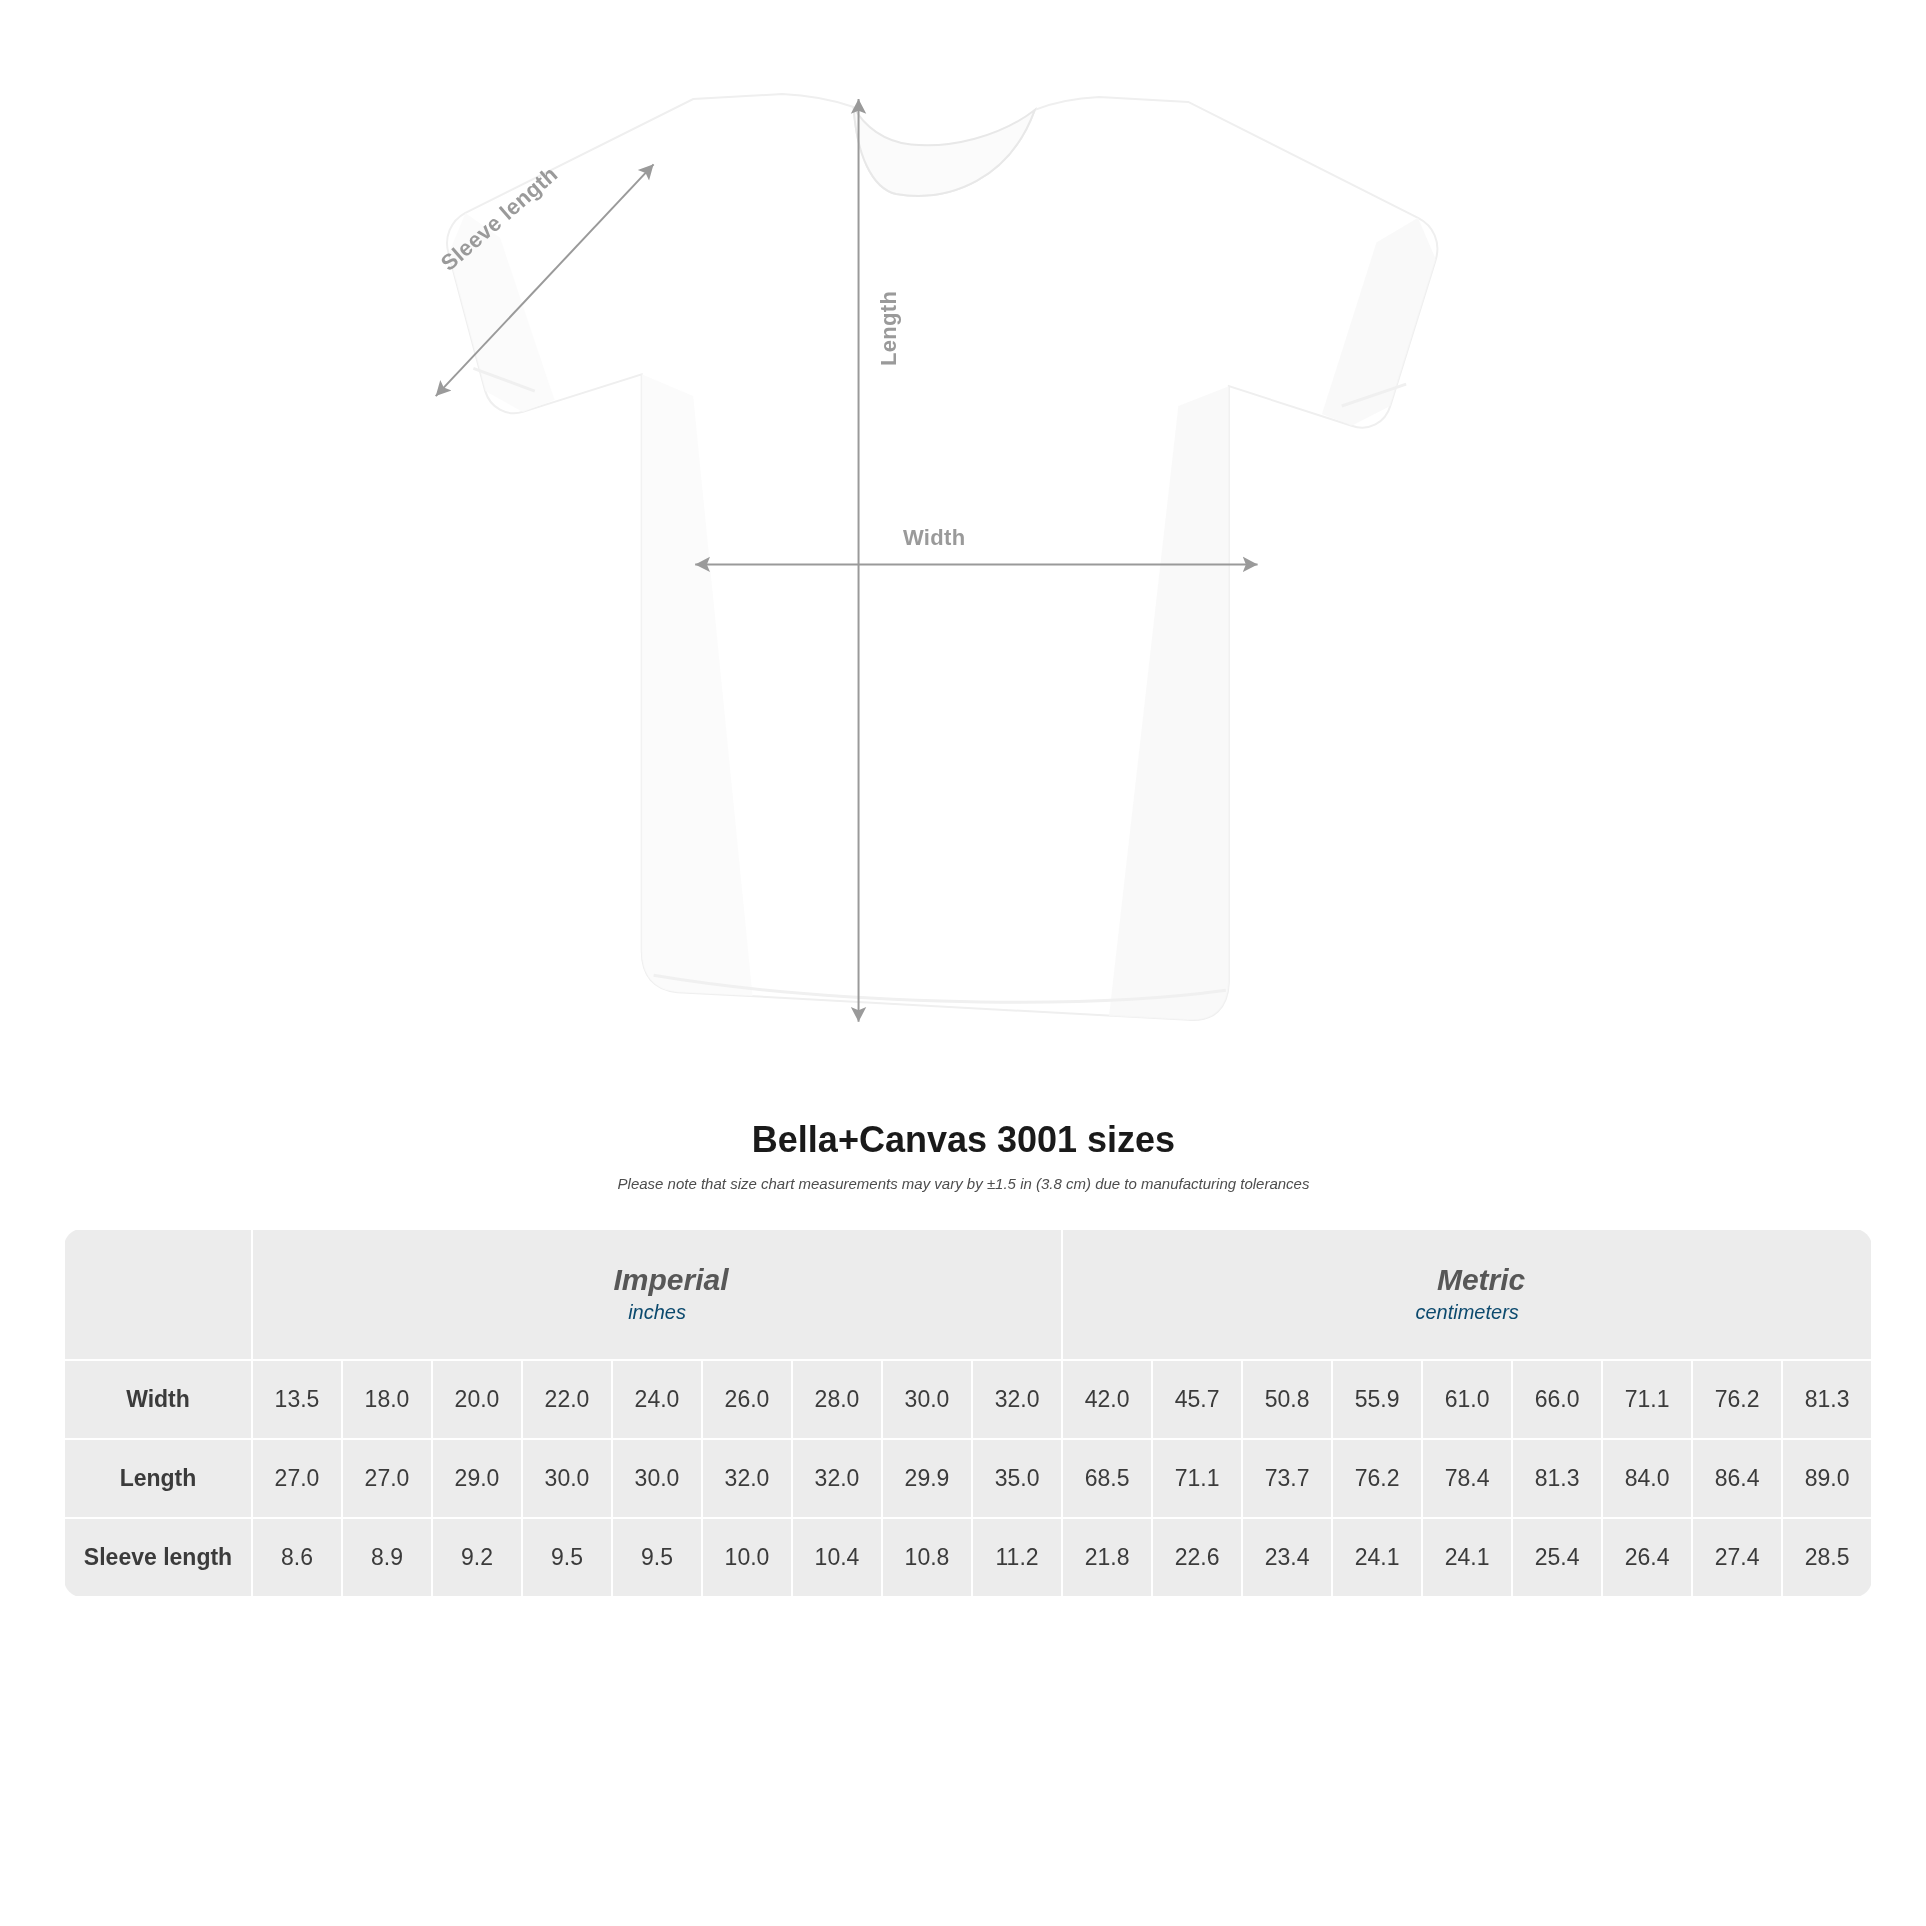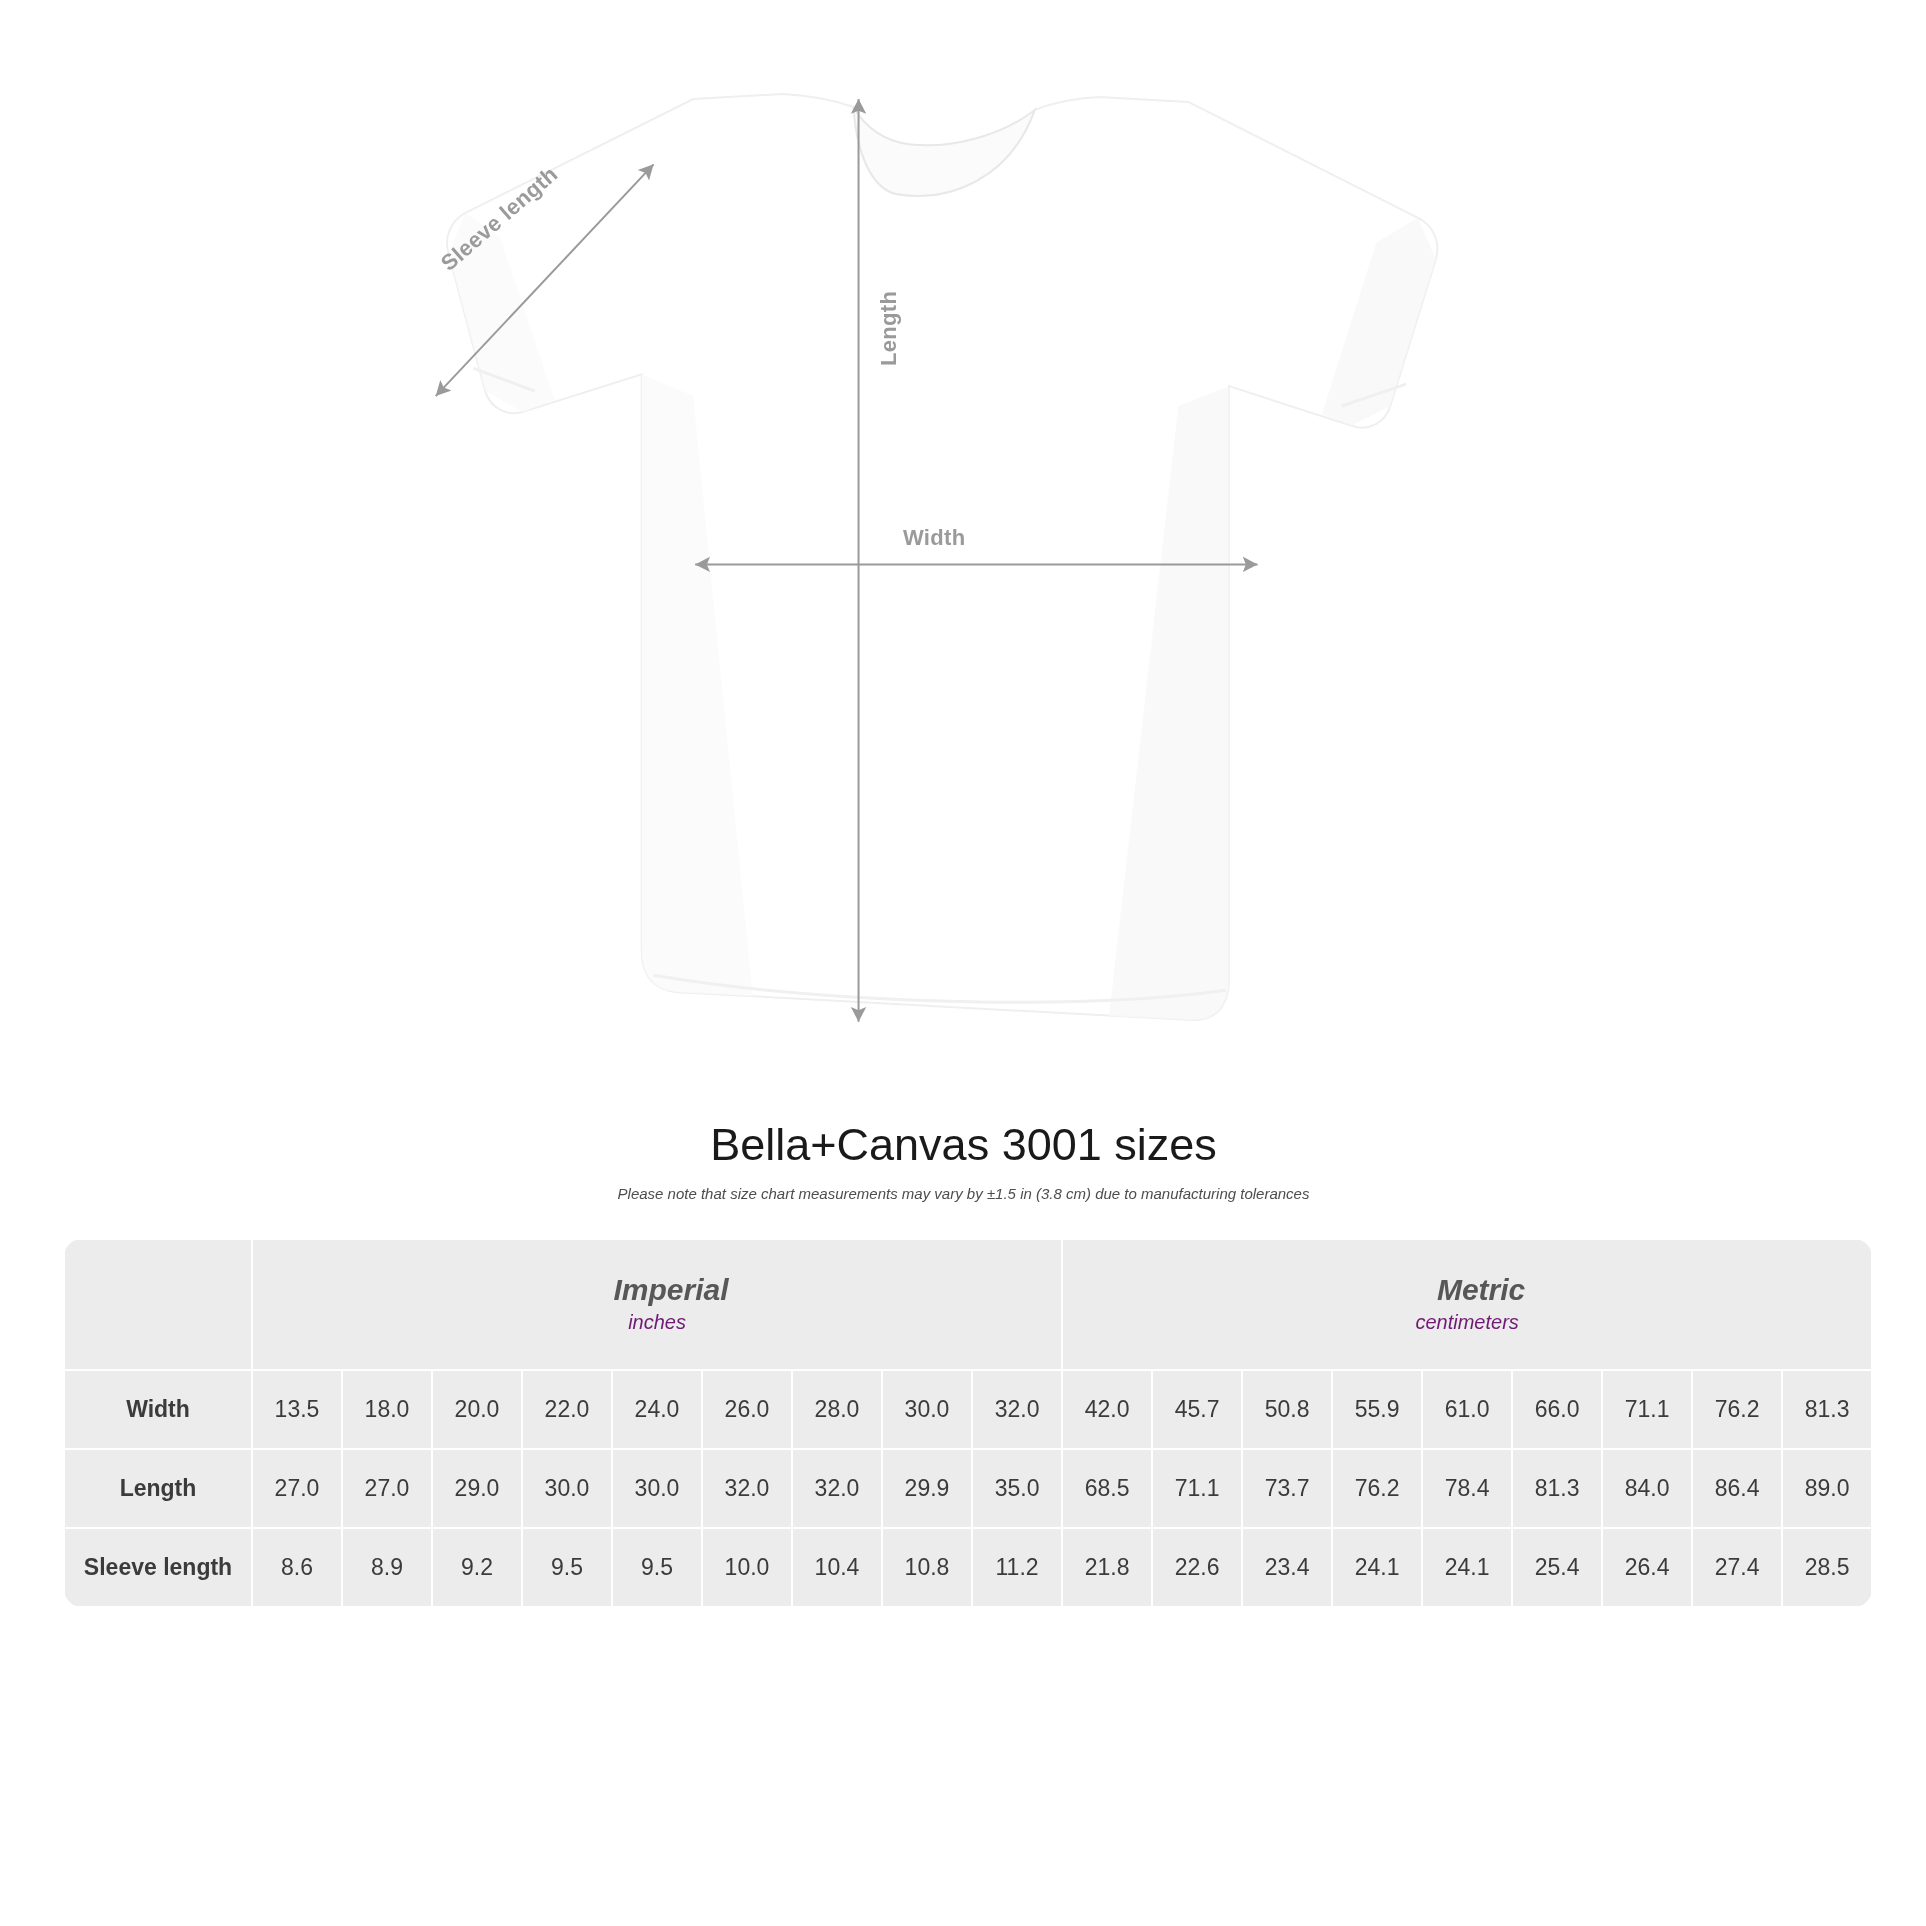--- a/index.html
+++ b/index.html
@@ -52,22 +52,22 @@
     left: 903px;
     top: 525px;
   }
 
   
   .heading-block {
     text-align: center;
     margin-top: 10px;
   }
   .chart-title {
-    font-size: 45px;
-    font-weight: normal;
+    font-size: 36px;
+    font-weight: bold;
     color: #1a1a1a;
     margin: 0 0 14px 0;
   }
   .chart-note {
     font-size: 15px;
     font-style: italic;
     color: #4d4d4d;
     margin: 0;
   }
 
@@ -100,21 +100,21 @@
     font-weight: bold;
     font-style: italic;
     color: #575757;
     display: block;
     line-height: 1.15;
     padding-left: 28px;
   }
   .unit-sub {
     font-size: 20px;
     font-style: italic;
-    color: #701a75;
+    color: #0c4a6e;
     display: block;
     line-height: 1.4;
   }
   .blank-corner {
     background: #ececec !important;
   }
   
   .rc-tl { border-top-left-radius: 18px; }
   .rc-tr { border-top-right-radius: 18px; }
   .rc-bl { border-bottom-left-radius: 18px; }

